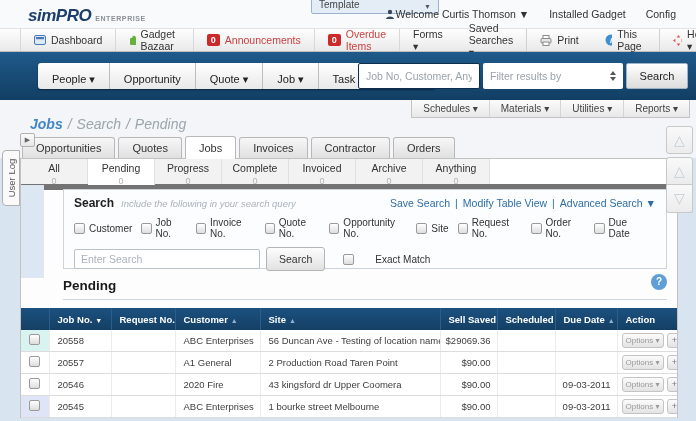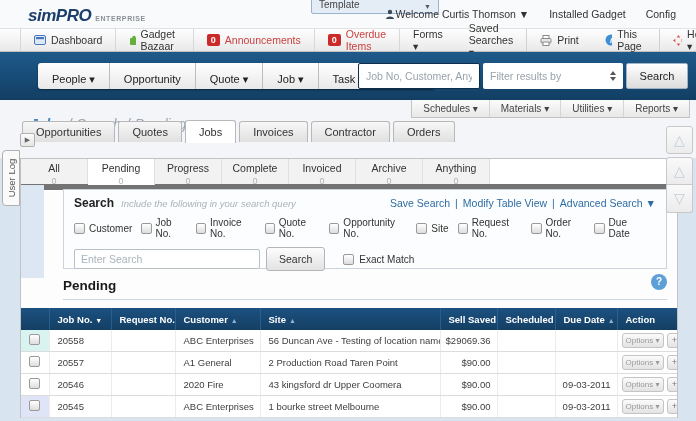--- a/index.html
+++ b/index.html
@@ -53,21 +53,21 @@
 
   
   .mid{position:absolute;left:0;top:100px;width:696px;height:58px;background:#f3f5f8;}
   .submenu{position:absolute;right:6px;top:0;height:18px;display:flex;background:linear-gradient(#fbfbfb,#e8e8e8);
      border:1px solid #c3c3c3;border-top:none;box-sizing:border-box;}
   .submenu-item{padding:0 11px;font-size:10px;color:#444;display:flex;align-items:center;border-right:1px solid #d5d5d5;}
   .submenu-item:last-child{border-right:none;}
   .breadcrumb{position:absolute;left:30px;top:16px;font-size:14px;font-style:italic;color:#9aa5ad;}
   .bc-current{color:#4286c5;font-weight:bold;}
   .bc-sep{margin:0 5px;}
-  .tabs{position:absolute;left:22px;bottom:16px;display:flex;align-items:flex-end;z-index:4;}
+  .tabs{position:absolute;left:22px;bottom:0;display:flex;align-items:flex-end;z-index:4;}
   .tab{height:20px;line-height:20px;padding:0 13px;font-size:11px;color:#333;
      background:linear-gradient(#f7f7f7,#e0e0e0);border:1px solid #b8b8b8;border-bottom:none;
      border-radius:3px 3px 0 0;margin-right:3px;}
   .tab.active{background:#fff;height:22px;line-height:22px;margin-bottom:-1px;position:relative;z-index:5;}
 
   
   .content{position:absolute;left:0;top:158px;width:696px;height:263px;background:#d9e4f1;}
   .panel{position:absolute;left:20px;top:0;width:658px;height:260px;background:#fdfdfd;
      border:1px solid #c2c2c2;box-sizing:border-box;z-index:1;}
 
@@ -89,21 +89,21 @@
   .sp-checks{display:flex;align-items:center;padding:7px 10px 0;font-size:10px;color:#333;}
   .check-item{display:flex;align-items:center;gap:4px;margin-right:9px;}
   .cb{width:9px;height:9px;border:1px solid #9a9a9a;background:linear-gradient(#fff,#ddd);border-radius:2px;display:inline-block;}
   .sp-input-row{display:flex;align-items:center;padding:8px 10px 0;}
   .sp-input{width:186px;height:20px;box-sizing:border-box;border:1px solid #b9c0c6;border-radius:2px;
      font-size:10.5px;padding:0 6px;color:#333;font-family:"Liberation Sans",sans-serif;}
   .sp-input::placeholder{color:#a9b2ba;}
   .sp-search-btn{margin-left:6px;height:22px;padding:0 12px;font-size:10.5px;color:#333;
      background:linear-gradient(#fdfdfd,#e2e2e2);border:1px solid #b5b5b5;border-radius:3px;
      display:flex;align-items:center;}
-  .sp-exact{margin-left:18px;display:flex;align-items:center;gap:5px;font-size:10px;color:#333;}
+  .sp-exact{margin-left:18px;display:flex;align-items:center;gap:21px;font-size:10px;color:#333;}
 
   .pending-title{position:absolute;left:42px;top:119px;font-size:13.5px;font-weight:bold;color:#1a1a1a;}
   .pending-rule{position:absolute;left:42px;right:10px;top:140px;border-top:1px solid #cdd6de;}
   .help-btn{position:absolute;right:10px;top:115px;width:16px;height:16px;border-radius:50%;background:#5f9fd8;
      color:#fff;font-size:10px;font-weight:bold;text-align:center;line-height:16px;}
 
   .jobs-table{position:absolute;left:0;top:149px;width:656px;border-collapse:collapse;table-layout:fixed;}
   .jobs-table col.c-cb{width:28px;} .jobs-table col.c-job{width:62px;} .jobs-table col.c-req{width:64px;}
   .jobs-table col.c-cust{width:85px;} .jobs-table col.c-site{width:auto;} .jobs-table col.c-sell{width:57px;}
   .jobs-table col.c-sched{width:58px;} .jobs-table col.c-due{width:62px;} .jobs-table col.c-act{width:60px;}

